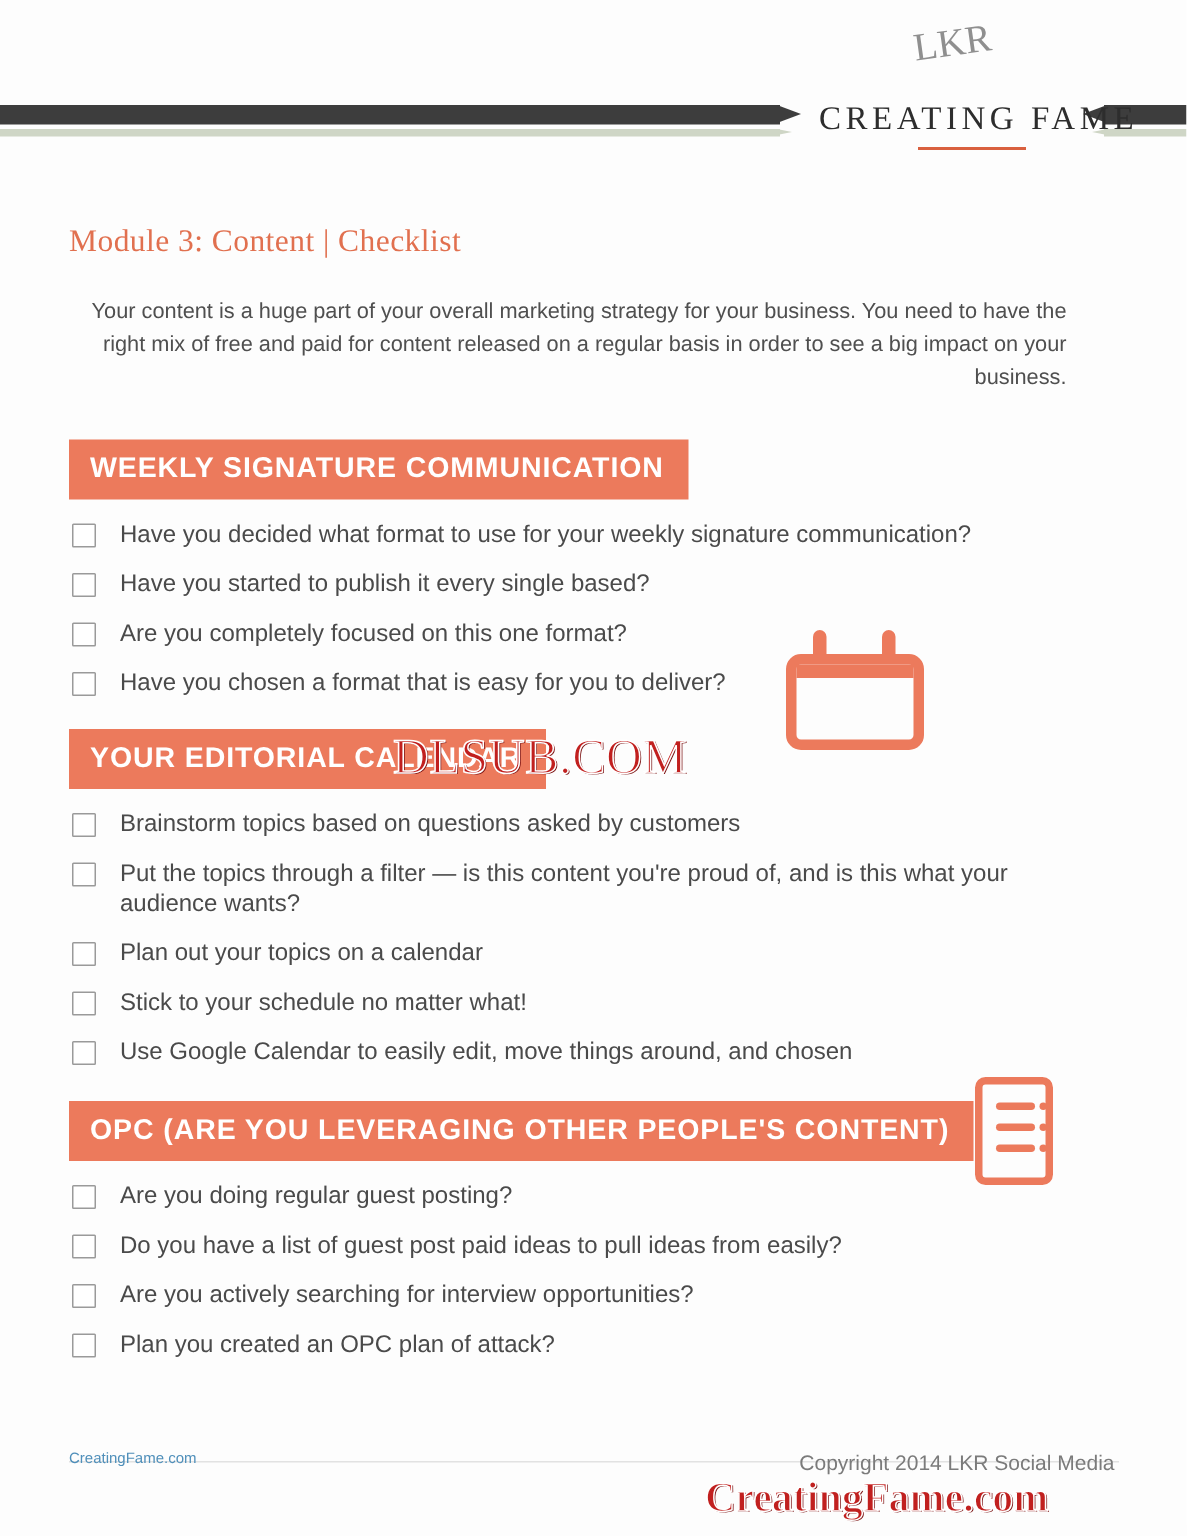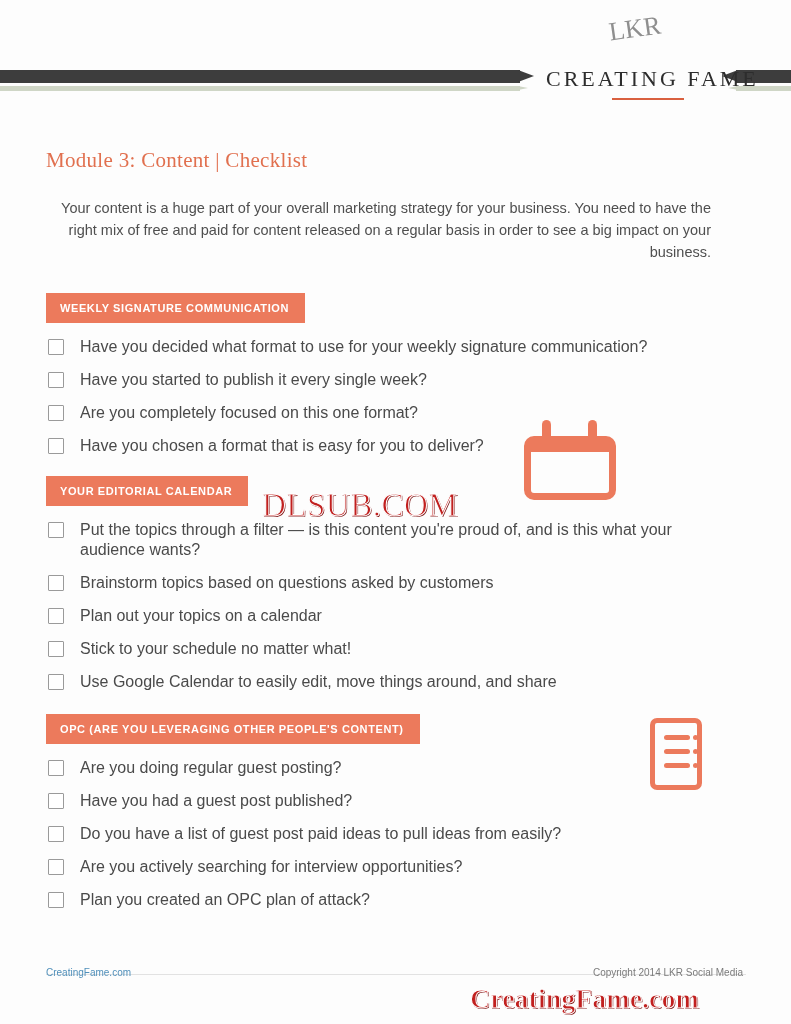--- a/index.html
+++ b/index.html
@@ -164,21 +164,21 @@
     line-height: 22px;
     color: #4f4f4f;
     width: 665px;
     margin-bottom: 30px;
     text-align: right;
   }
   .section-head {
     display: inline-block;
     background: #ec7a5c;
     color: #ffffff;
-    font-size: 11px;
+    font-size: 19px;
     font-weight: bold;
     letter-spacing: .6px;
     padding: 9px 16px 9px 14px;
     margin: 0 0 14px 0;
   }
   .section {
     margin-bottom: 12px;
   }
   .section.sec-2 { margin-top: 20px; }
   .section.sec-3 { margin-top: 22px; }
@@ -320,21 +320,21 @@
     position: absolute;
     left: 46px;
     top: -7px;
     font-size: 10px;
     color: #4f8fba;
   }
   .footer-right {
     position: absolute;
     right: 48px;
     top: -7px;
-    font-size: 10px;
+    font-size: 14px;
     color: #7b7b7b;
   }
 </style>
 </head>
 <body>
 
 <div class="page">
 
   <div class="header">
     <div class="scribble">LKR</div>
@@ -362,69 +362,65 @@
 
     <div class="section sec-1">
       <div class="section-head">WEEKLY SIGNATURE COMMUNICATION</div>
       <ul class="items">
         <li class="item">
           <span class="checkbox"></span>
           <span class="item-label">Have you decided what format to use for your weekly signature communication?</span>
         </li>
         <li class="item">
           <span class="checkbox"></span>
-          <span class="item-label">Have you started to publish it every single week?</span>
+          <span class="item-label">Have you started to publish it every single based?</span>
         </li>
         <li class="item">
           <span class="checkbox"></span>
           <span class="item-label">Are you completely focused on this one format?</span>
         </li>
         <li class="item">
           <span class="checkbox"></span>
           <span class="item-label">Have you chosen a format that is easy for you to deliver?</span>
         </li>
       </ul>
     </div>
 
     <div class="section sec-2">
       <div class="section-head">YOUR EDITORIAL CALENDAR</div>
       <ul class="items">
         <li class="item">
           <span class="checkbox"></span>
+          <span class="item-label">Brainstorm topics based on questions asked by customers</span>
+        </li>
+        <li class="item">
+          <span class="checkbox"></span>
           <span class="item-label">Put the topics through a filter — is this content you're proud of, and is this what your audience wants?</span>
         </li>
         <li class="item">
           <span class="checkbox"></span>
-          <span class="item-label">Brainstorm topics based on questions asked by customers</span>
-        </li>
-        <li class="item">
-          <span class="checkbox"></span>
           <span class="item-label">Plan out your topics on a calendar</span>
         </li>
         <li class="item">
           <span class="checkbox"></span>
           <span class="item-label">Stick to your schedule no matter what!</span>
         </li>
         <li class="item">
           <span class="checkbox"></span>
-          <span class="item-label">Use Google Calendar to easily edit, move things around, and share</span>
+          <span class="item-label">Use Google Calendar to easily edit, move things around, and chosen</span>
         </li>
       </ul>
     </div>
 
     <div class="section sec-3">
       <div class="section-head">OPC (ARE YOU LEVERAGING OTHER PEOPLE'S CONTENT)</div>
       <ul class="items">
         <li class="item">
           <span class="checkbox"></span>
           <span class="item-label">Are you doing regular guest posting?</span>
-        </li>
-        <li class="item">
-          <span class="checkbox"></span>
-          <span class="item-label">Have you had a guest post published?</span>
         </li>
         <li class="item">
           <span class="checkbox"></span>
           <span class="item-label">Do you have a list of guest post paid ideas to pull ideas from easily?</span>
         </li>
         <li class="item">
           <span class="checkbox"></span>
           <span class="item-label">Are you actively searching for interview opportunities?</span>
         </li>
         <li class="item">

